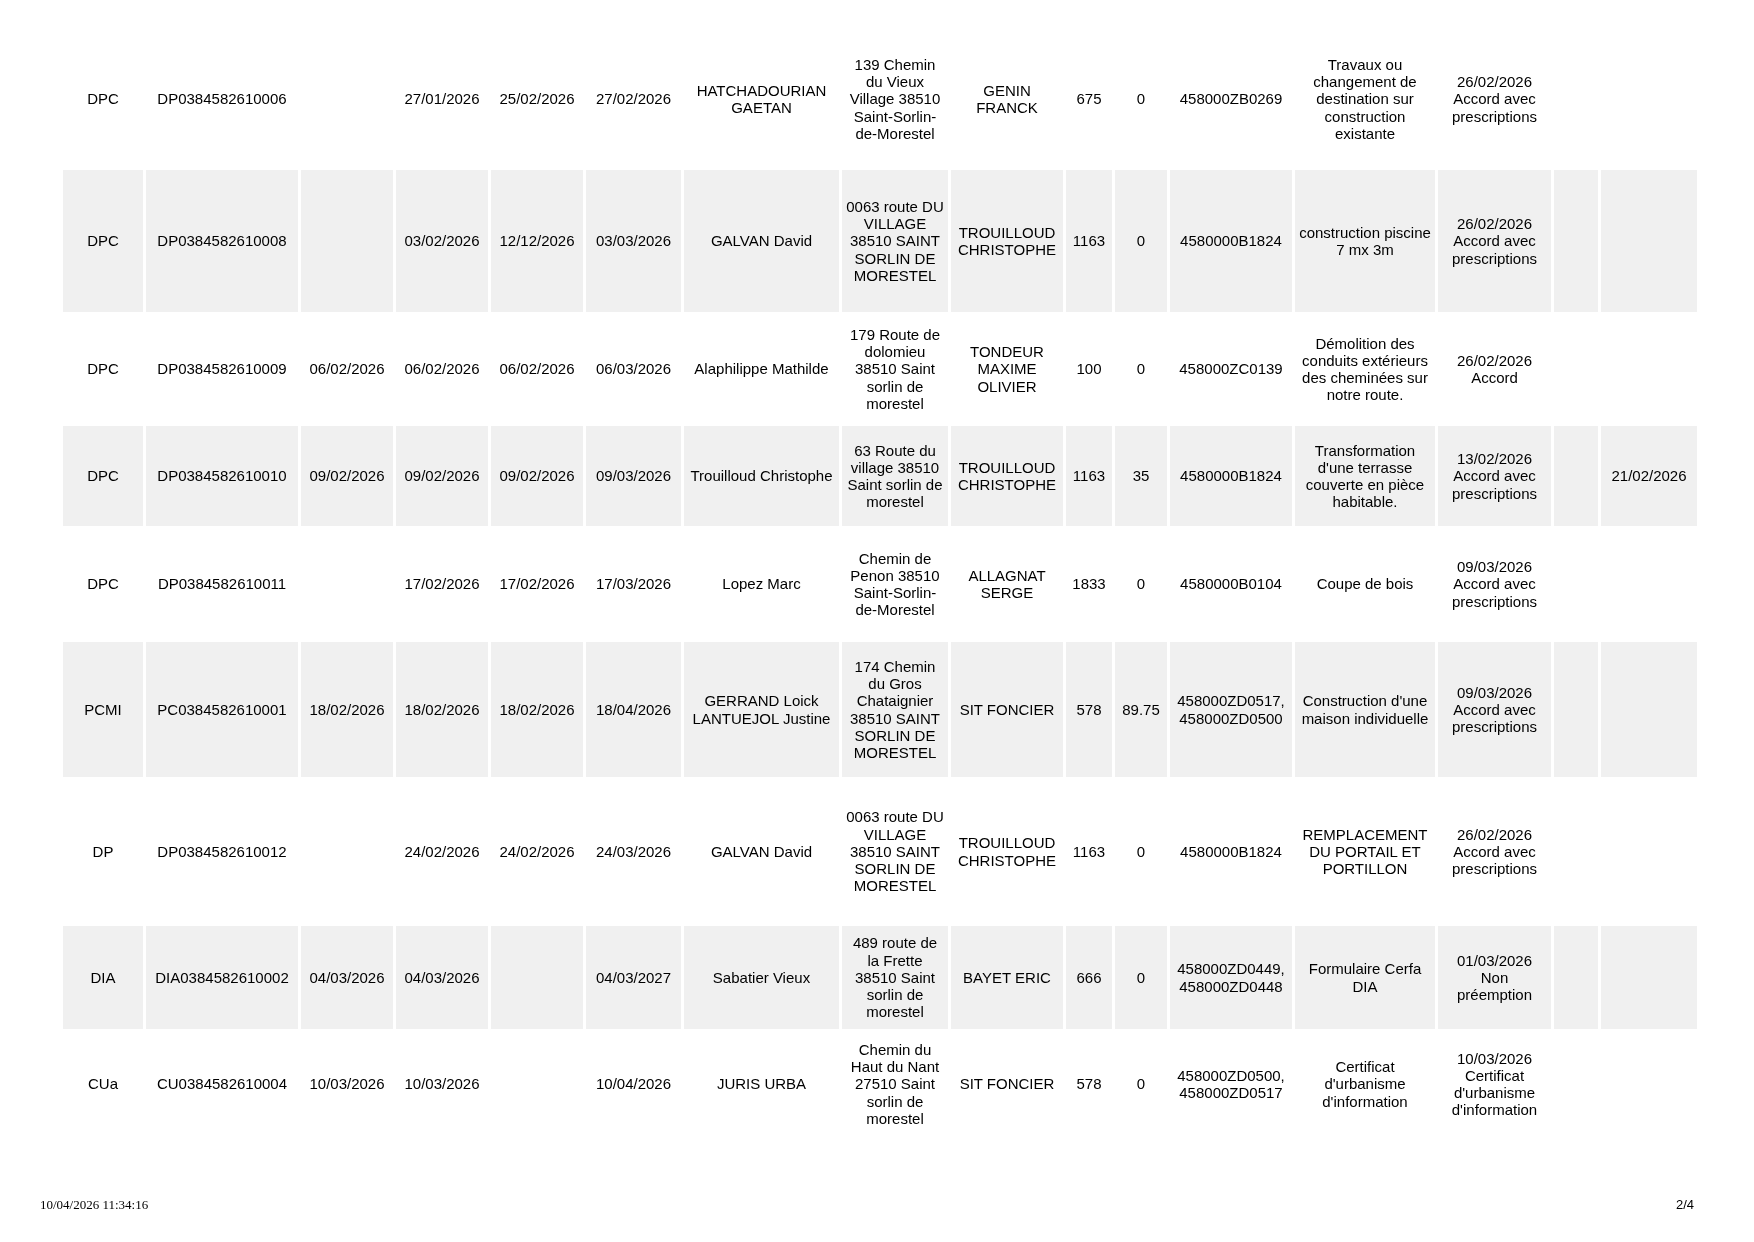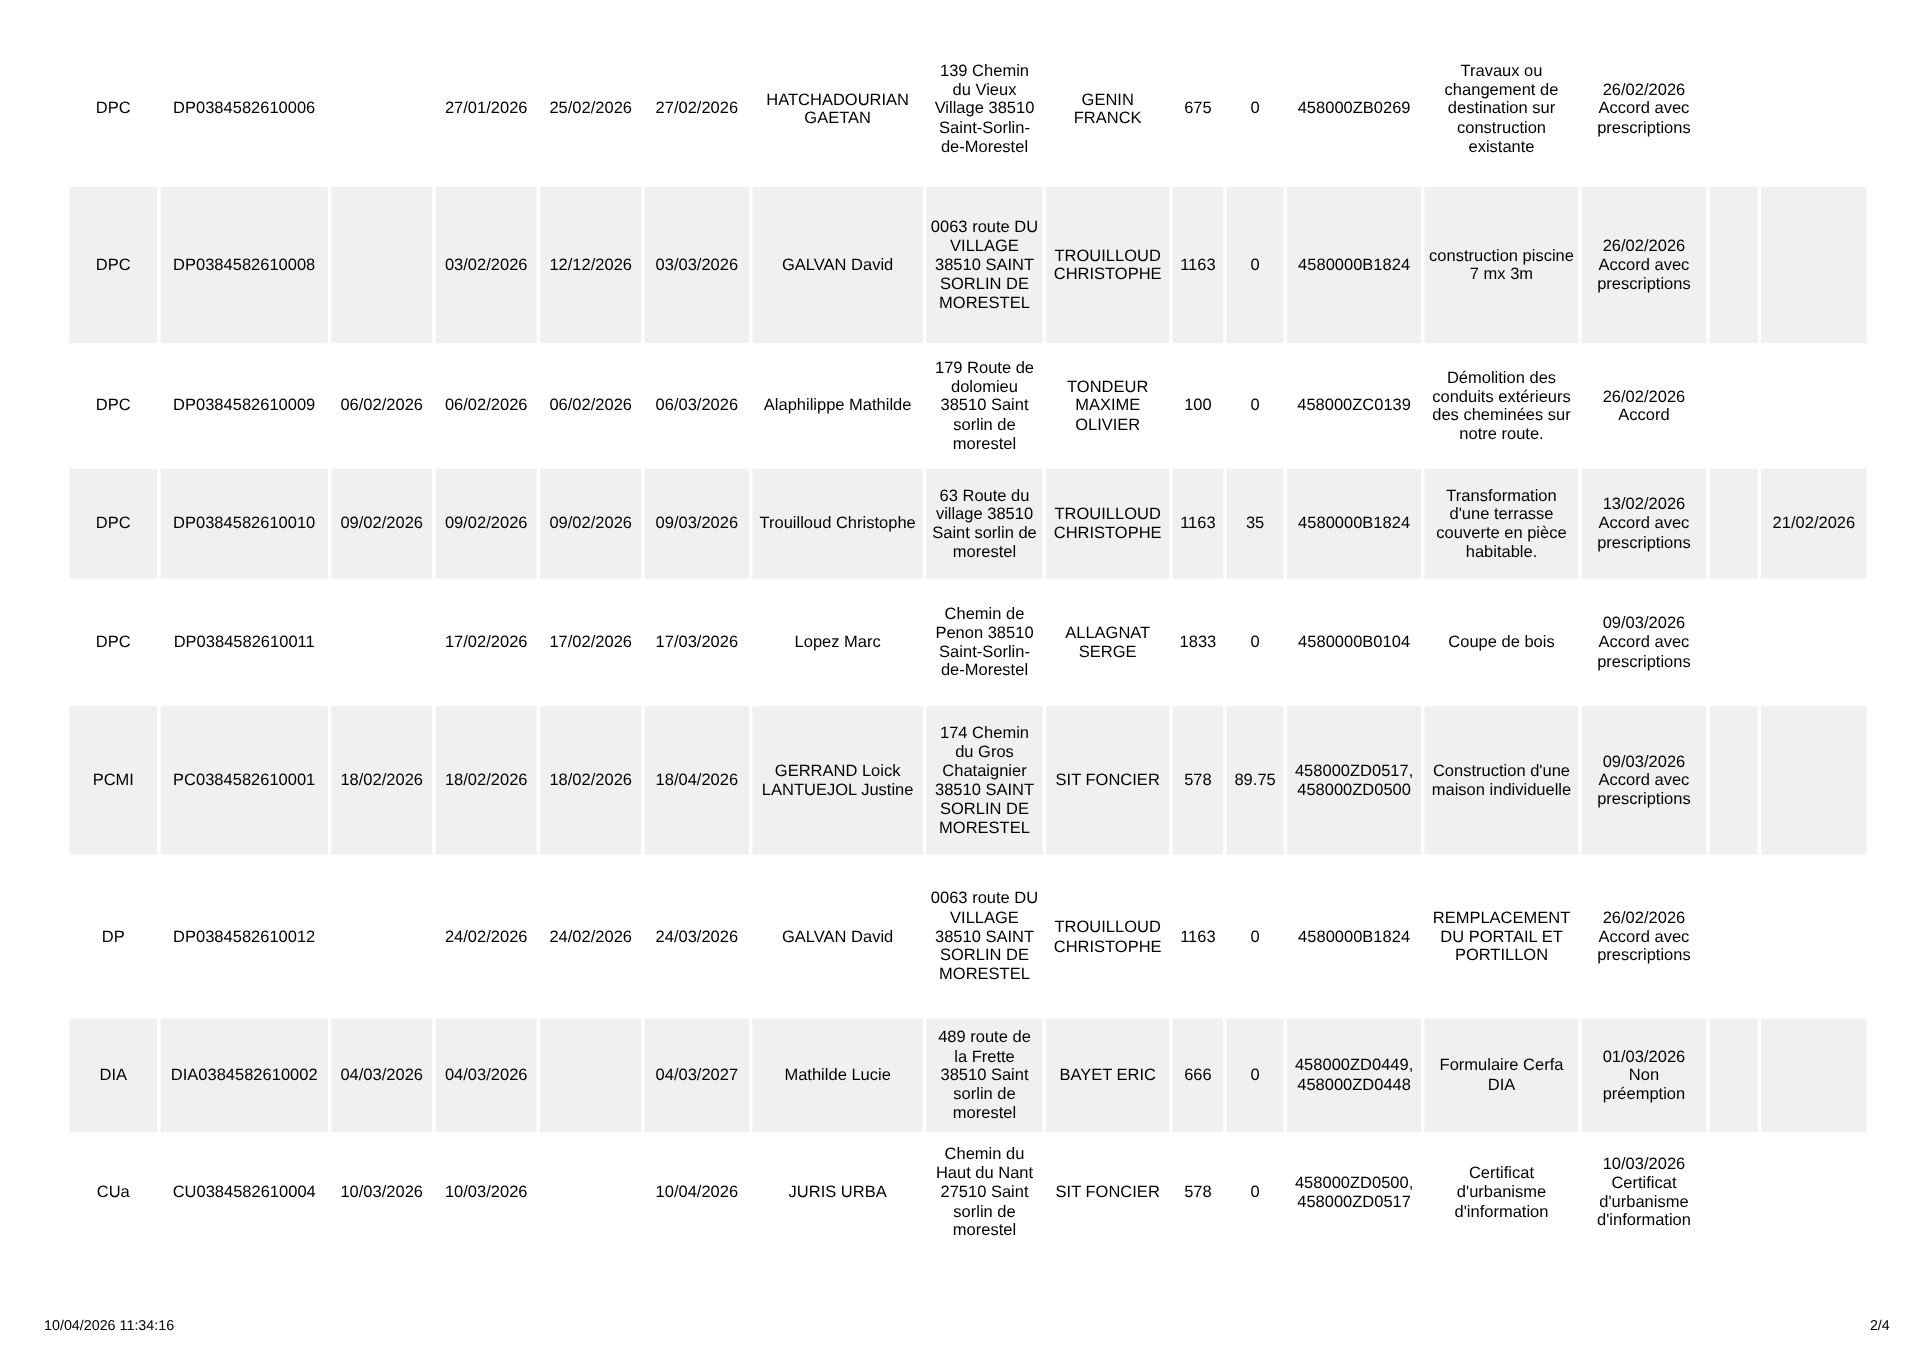--- a/index.html
+++ b/index.html
@@ -59,24 +59,25 @@
   col.c12 { width: 122px; }
   col.c13 { width: 140px; }
   col.c14 { width: 113px; }
   col.c15 { width: 44px; }
   col.c16 { width: 96px; }
   .footer-left {
     position: absolute;
     left: 40px;
     top: 1197px;
     font-size: 13px;
+    font-family: Liberation Serif, serif;
   }
   .footer-right {
     position: absolute;
-    right: 36px;
+    right: 60px;
     top: 1197px;
     font-size: 13px;
   }
 </style>
 </head>
 <body>
 
 <div class="page">
 
   <table class="report">
@@ -232,21 +233,21 @@
           <td></td>
           <td></td>
         </tr>
         <tr class="striped">
           <td>DIA</td>
           <td>DIA0384582610002</td>
           <td>04/03/2026</td>
           <td>04/03/2026</td>
           <td></td>
           <td>04/03/2027</td>
-          <td>Mathilde Lucie</td>
+          <td>Sabatier Vieux</td>
           <td>489 route de la Frette 38510 Saint sorlin de morestel</td>
           <td>BAYET ERIC</td>
           <td>666</td>
           <td>0</td>
           <td>458000ZD0449, 458000ZD0448</td>
           <td>Formulaire Cerfa DIA</td>
           <td>01/03/2026
 Non préemption</td>
           <td></td>
           <td></td>

